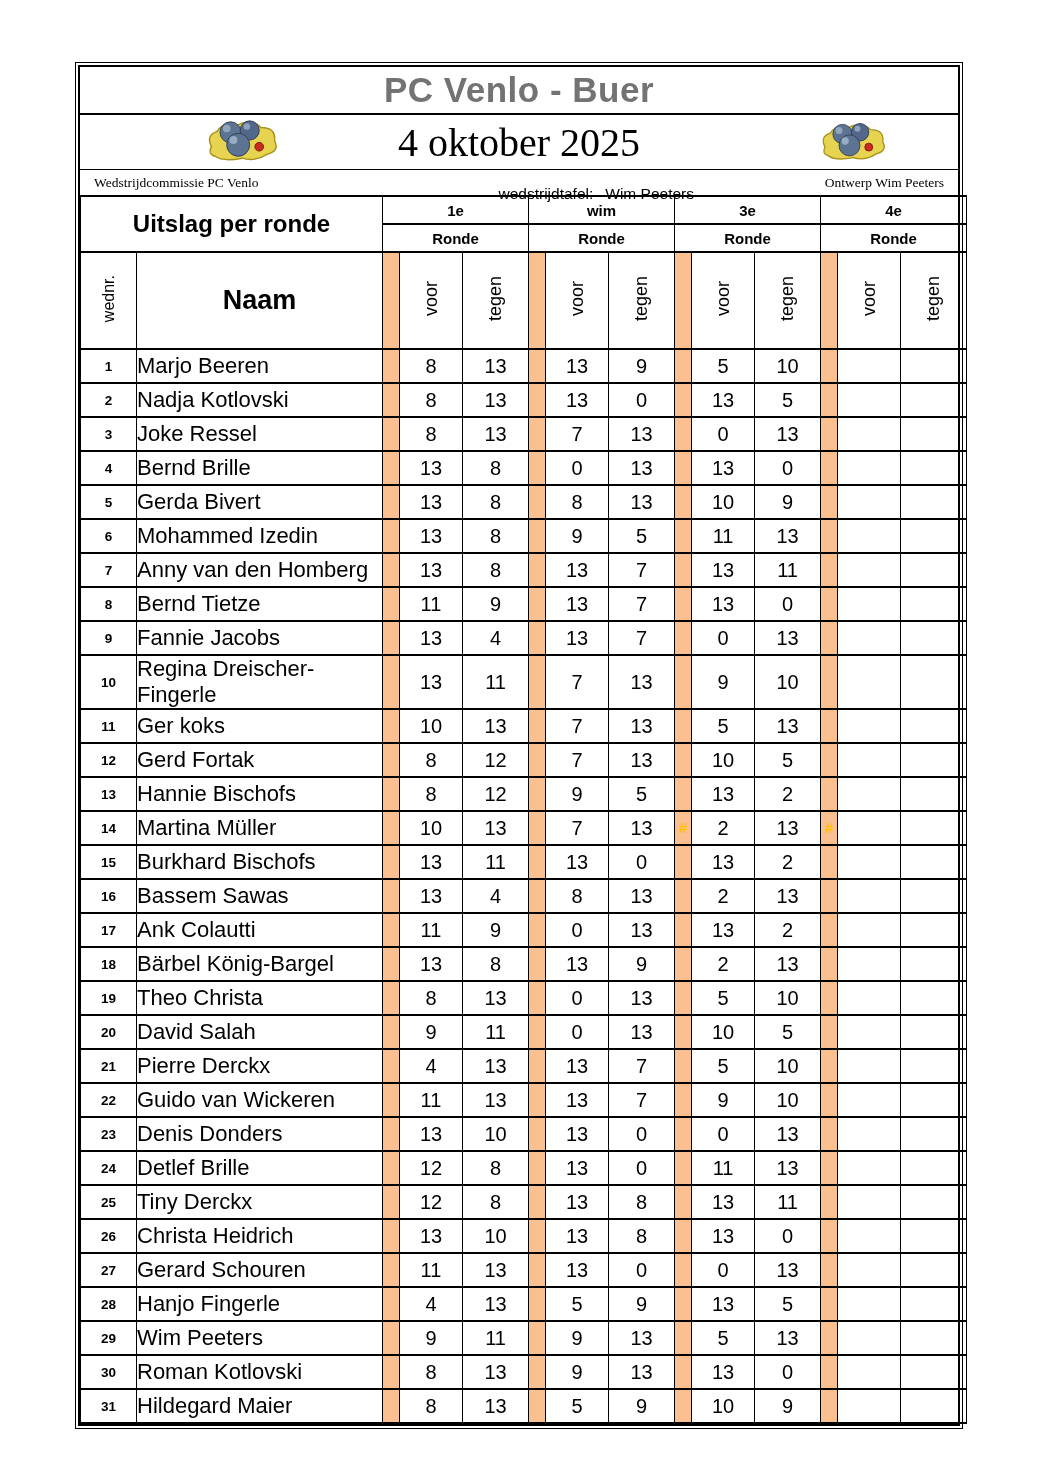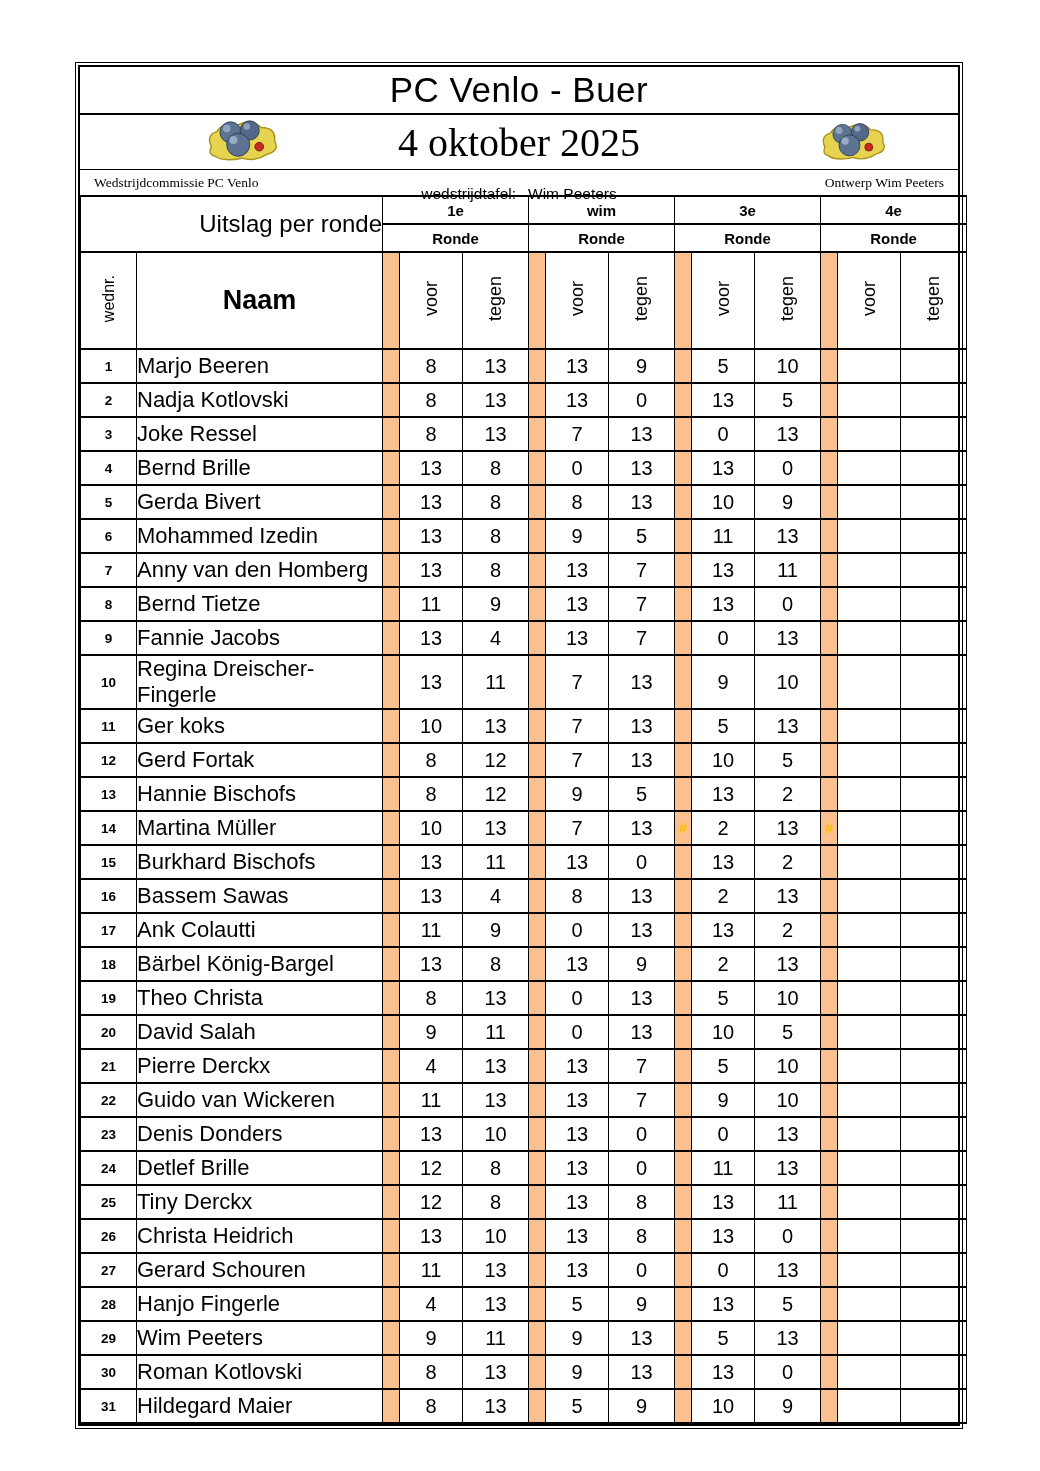--- a/index.html
+++ b/index.html
@@ -3,42 +3,42 @@
 <meta charset="utf-8">
 <style>
   html,body { margin:0; padding:0; background:#ffffff; }
   .page { position:relative; width:1040px; height:1471px; background:#ffffff;
           font-family:"Liberation Sans", sans-serif; color:#000; }
   .sheet { position:absolute; left:75px; top:62px; width:888px;
            border:1px solid #000; padding:2px; box-sizing:border-box; }
   .sheet-inner { border:2px solid #000; }
 
   .title-row { height:46px; line-height:46px; text-align:center;
-               font-size:35px; font-weight:normal; color:#000000;
+               font-size:35px; font-weight:bold; color:#737373;
                border-bottom:2px solid #000; letter-spacing:0.5px; }
 
   .date-row { position:relative; height:54px; border-bottom:1px solid #000;
               display:flex; align-items:center;padding-left:28px; }
   .date-row .logo-left  { margin-left:95px; }
   .date-row .logo-right { position:absolute; right:70px; top:5px; }
   .date-text { position:absolute; left:0; right:0; text-align:center;
                font-family:"Liberation Serif", serif; font-size:40px; }
 
   .info-row { height:25px; display:flex; align-items:center; padding:0 14px;
               box-sizing:border-box; }
   .info-left, .info-right { flex:1; font-family:"Liberation Serif", serif; font-size:13.5px; }
-  .info-center { flex:1.4; text-align:center; font-size:15.5px; white-space:nowrap;margin-top:22px; }
+  .info-center { flex:1.4; text-align:right; font-size:15.5px; white-space:nowrap;margin-top:22px; }
   .info-center .val { margin-left:12px; }
   .info-right { text-align:right; }
 
   table.results { border-collapse:collapse; table-layout:fixed; width:100%; }
   table.results td { border:1px solid #000; border-top-width:2px; border-bottom-width:2px;
                      padding:0; overflow:hidden; }
 
-  td.section { font-size:24px; font-weight:normal; text-align:right; vertical-align:middle; }
+  td.section { font-size:24px; font-weight:bold; text-align:center; vertical-align:middle; }
   td.ghead   { font-size:15px; font-weight:bold; text-align:center; height:26px;
                border-left-width:2px; }
   tr.colhdr td { height:95px; vertical-align:middle; text-align:center; }
   td.naamhdr { font-size:27px; font-weight:bold; border-left-width:2px; }
   td.spacer  { background:#FAC090; border-left-width:2px; text-align:center; vertical-align:middle; }
   .rot { display:inline-block; writing-mode:vertical-rl; transform:rotate(180deg);
          white-space:nowrap; font-size:18px; }
   .rot-sm { font-size:16px; }
 
   tbody td { height:32px; }

